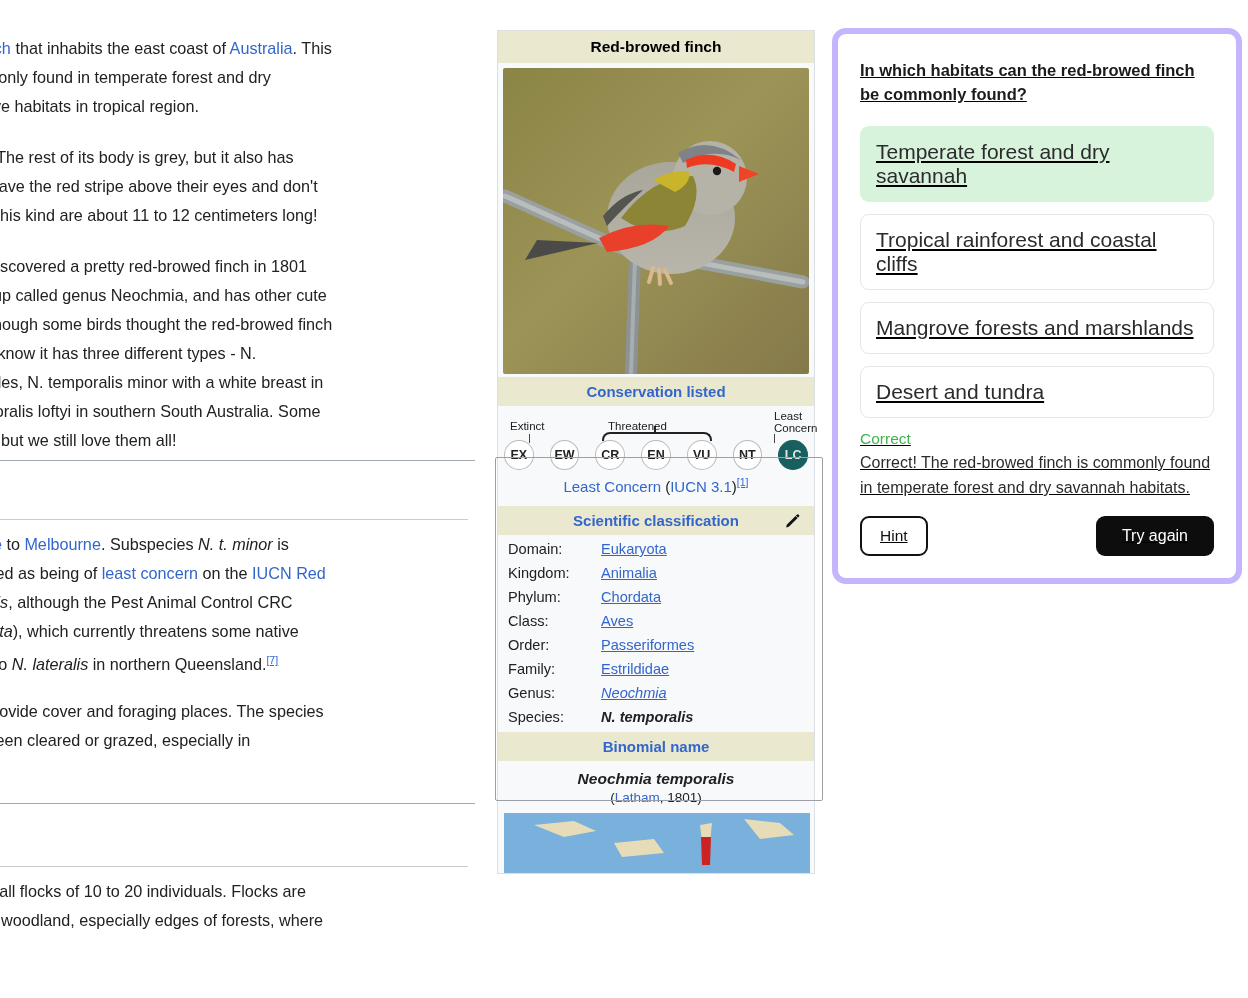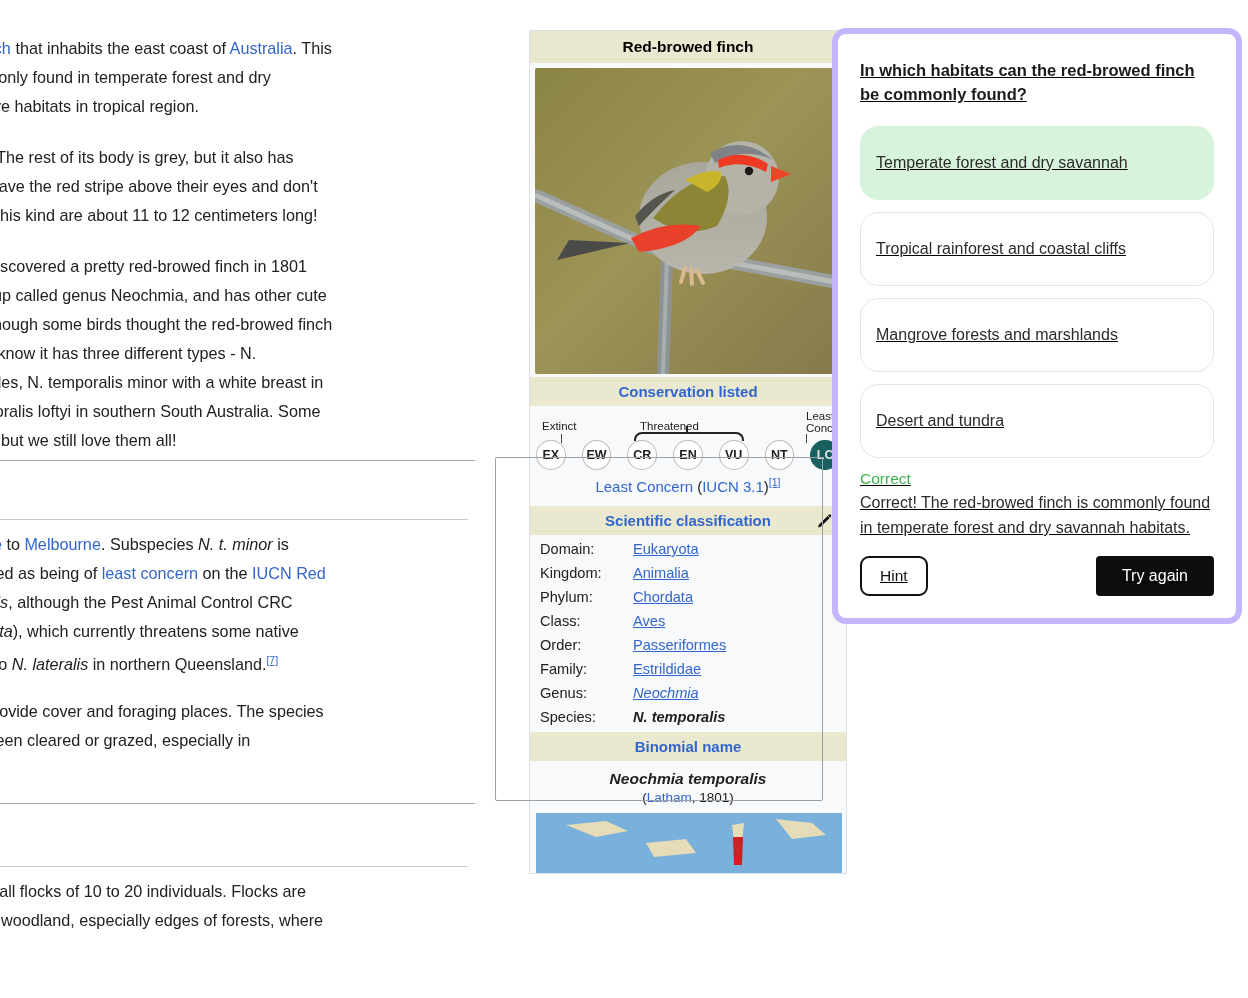--- a/index.html
+++ b/index.html
@@ -43,21 +43,20 @@
 
   
   .infobox {
     position: absolute;
     left: 497px; top: 30px;
     width: 318px;
     background: #f8f9fa;
     border: 1px solid #dcdfe3;
     font-size: 14px;
     color: #202122;
-    margin-left: 32px;
   }
   .ib-title {
     background: #ebe8d0;
     text-align: center;
     font-weight: bold;
     font-size: 15.5px;
     padding: 7px 4px;
     color: #000;
   }
   .ib-imgwrap { padding: 5px 5px 3px 5px; }
@@ -154,40 +153,40 @@
     border-radius: 14px;
     padding: 24px 22px 22px 22px;
     text-decoration: underline;
   }
   .quiz-q {
     font-size: 16.5px; font-weight: bold; color: #1b1b1b;
     line-height: 24px; margin: 0 0 20px 0;
   }
   .opt {
     border: 1px solid #e3e5e8;
-    border-radius: 18px;
-    padding: 27px 15px;
-    font-size: 16px;
+    border-radius: 9px;
+    padding: 13px 15px;
+    font-size: 21px;
     color: #2b2b2b;
     margin-bottom: 12px;
     background: #fff;
     cursor: pointer;
   }
   .opt.selected { background: #d8f3dc; border-color: #d8f3dc; }
   .verdict { color: #3fb34f; font-size: 15.5px; margin: 8px 0 2px 0; }
   .explain { font-size: 16px; color: #2b2b2b; line-height: 25px; margin: 0 0 16px 0; }
   .quiz-actions { display: flex; justify-content: space-between; align-items: center; gap: 11px; }
   .btn-hint {
     border: 2px solid #111; background: #fff; color: #111;
     border-radius: 9px; padding: 9px 18px; font-size: 15.5px;
     font-family: "Liberation Sans", sans-serif; cursor: pointer;
   }
   .btn-try {
     border: none; background: #0d0d0d; color: #fff;
-    border-radius: 4px; padding: 11px 26px; font-size: 16px;
+    border-radius: 9px; padding: 11px 26px; font-size: 16px;
     font-family: "Liberation Sans", sans-serif; cursor: pointer;
   }
 </style>
 </head>
 <body>
 
 <div id="root">
 
   <div class="article">
 

